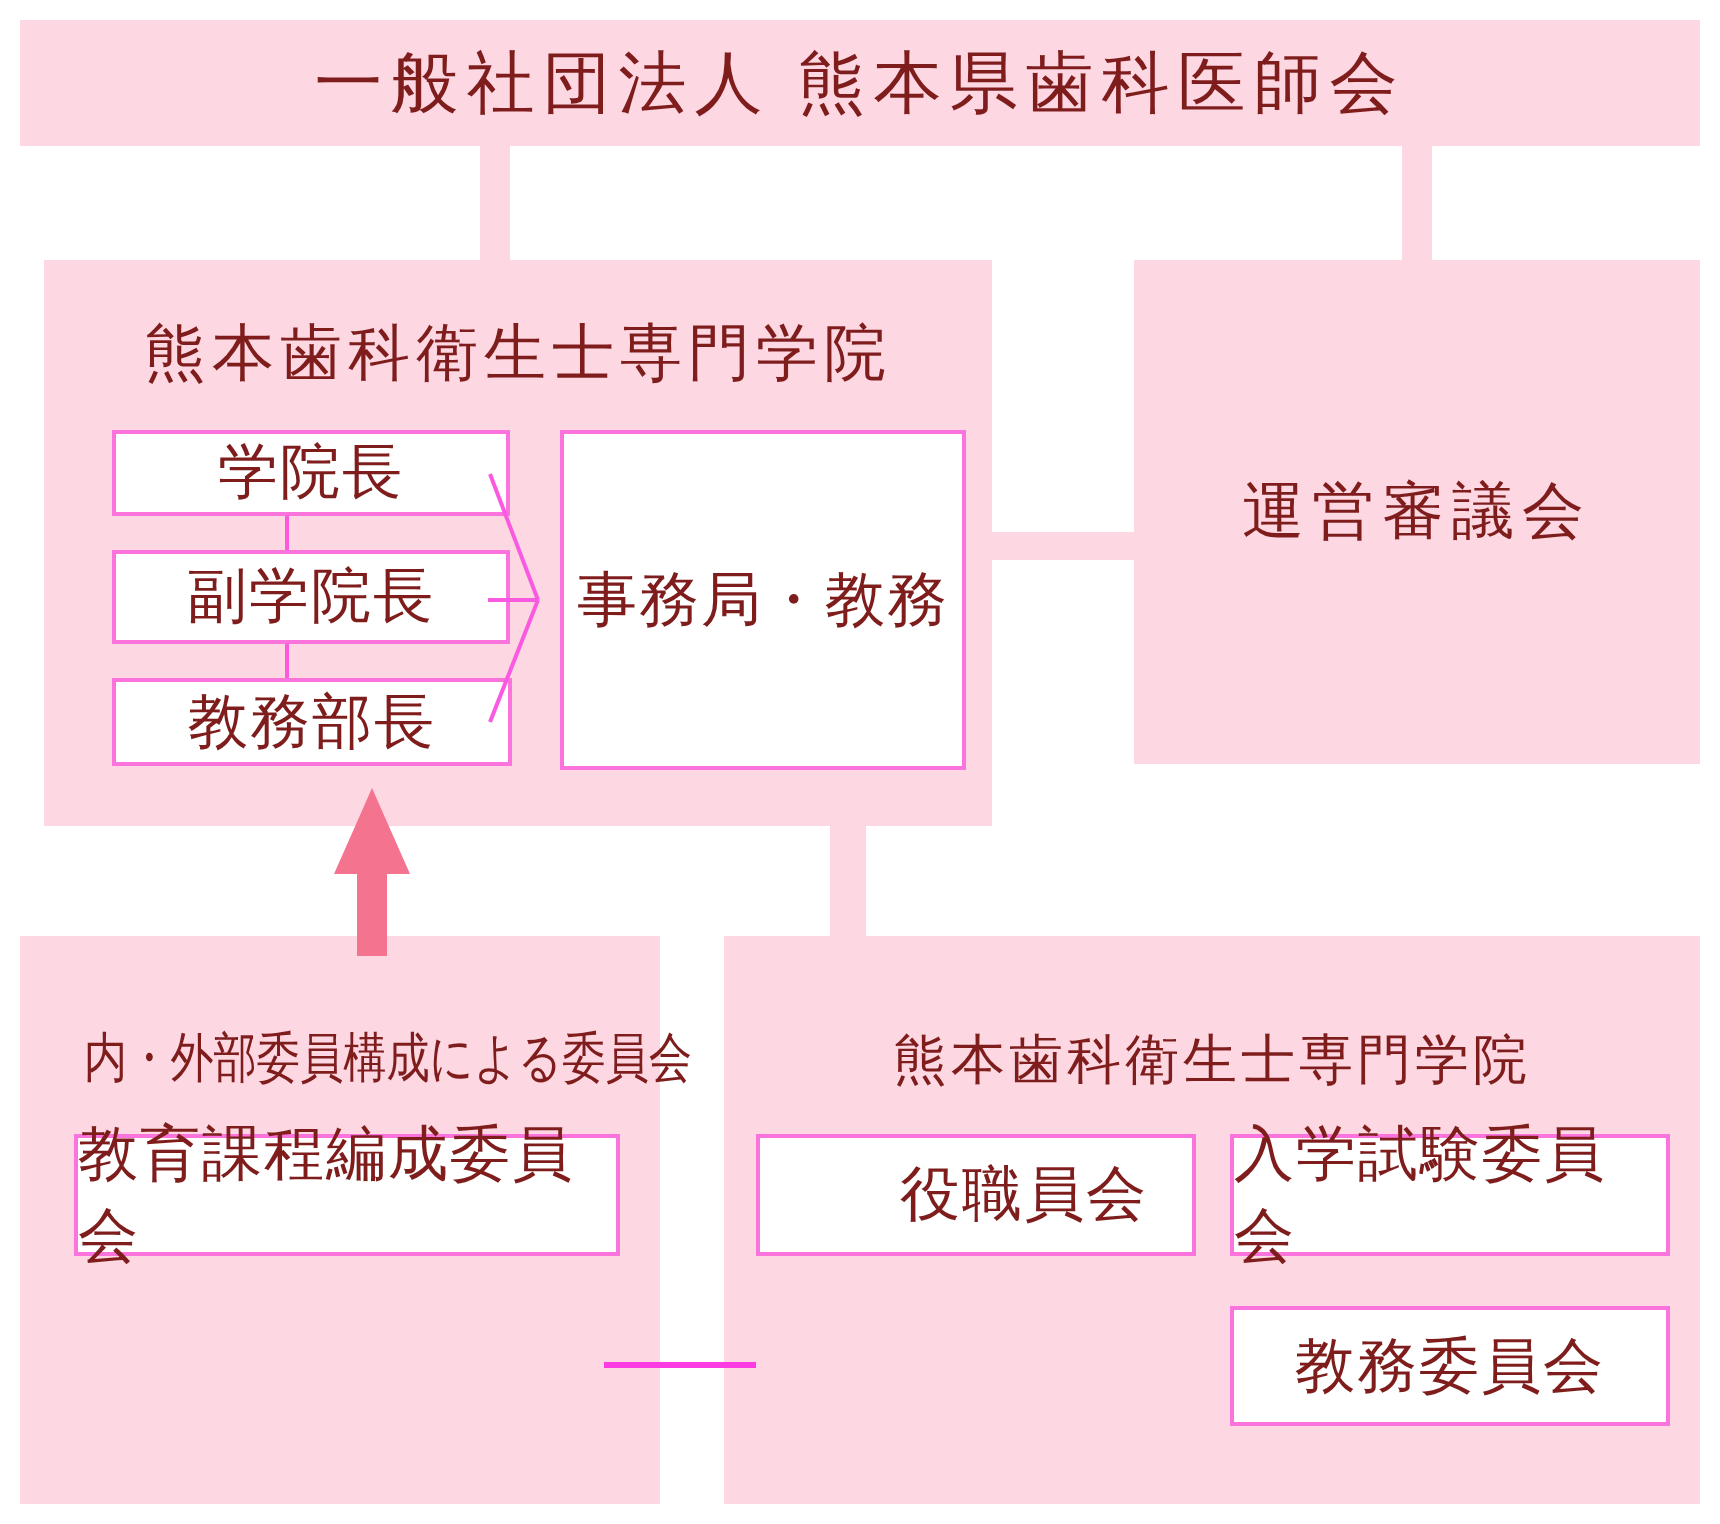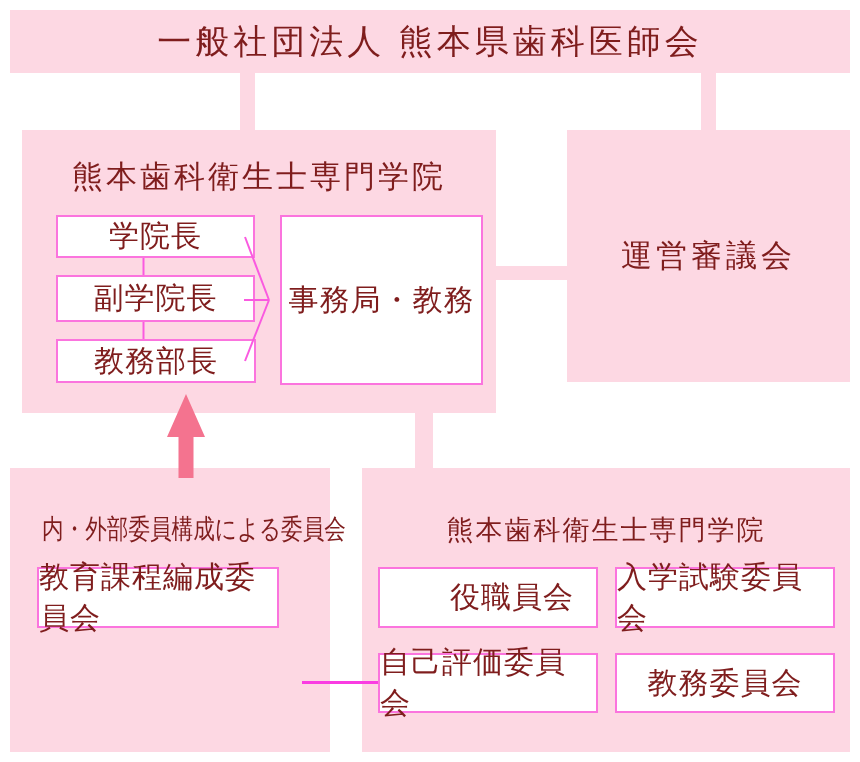--- a/index.html
+++ b/index.html
@@ -39,21 +39,21 @@
   .v-conn{left:415px;top:413px;width:18px;height:55px;}
   .conn-left{left:240px;top:73px;width:15px;height:57px;}
   .conn-right{left:701px;top:73px;width:15px;height:57px;}
   .bl-box{left:10px;top:468px;width:320px;height:284px;}
   .br-box{left:362px;top:468px;width:488px;height:284px;}
   .group-title{
     position:absolute;left:0;width:100%;text-align:center;font-weight:500;
   }
   .bl-title{top:43px;font-size:27px;transform:scaleX(0.8);transform-origin:50% 50%;white-space:nowrap;}
   .br-title{top:44px;font-size:27px;letter-spacing:2px;white-space:nowrap;}
-  .cmt-l1{left:27px;top:99px;width:242px;height:61px;}
+  .cmt-l1{left:27px;top:99px;width:273px;height:61px;}
   .cmt-l2{left:27px;top:185px;width:265px;height:60px;}
   .cmt-r1{left:16px;top:99px;width:220px;height:61px;padding-left:48px;}
   .cmt-r2{left:253px;top:99px;width:220px;height:61px;}
   .cmt-r3{left:16px;top:185px;width:220px;height:60px;}
   .cmt-r4{left:253px;top:185px;width:220px;height:60px;}
   .link-line{left:302px;top:681px;width:76px;height:3px;background:#fa3ce2;}
   .overlay{left:0;top:0;width:860px;height:762px;pointer-events:none;}
 </style>
 </head>
 <body>
@@ -98,23 +98,20 @@
   </div>
 
   <div class="abs bigbox br-box">
     <div class="group-title br-title">熊本歯科衛生士専門学院</div>
     <div class="whitebox cmt-r1">
       <span>役職員会</span>
     </div>
     <div class="whitebox cmt-r2">
       <span>入学試験委員会</span>
     </div>
-    <div class="whitebox cmt-r3">
-      <span>自己評価委員会</span>
-    </div>
     <div class="whitebox cmt-r4">
       <span>教務委員会</span>
     </div>
   </div>
 
   <div class="abs link-line"></div>
 
   <svg class="abs overlay" width="860" height="762" viewBox="0 0 860 762" xmlns="http://www.w3.org/2000/svg">
     <g stroke="#fa5ae0" stroke-width="2" fill="none">
       <path d="M143.5 258 V275"></path>

